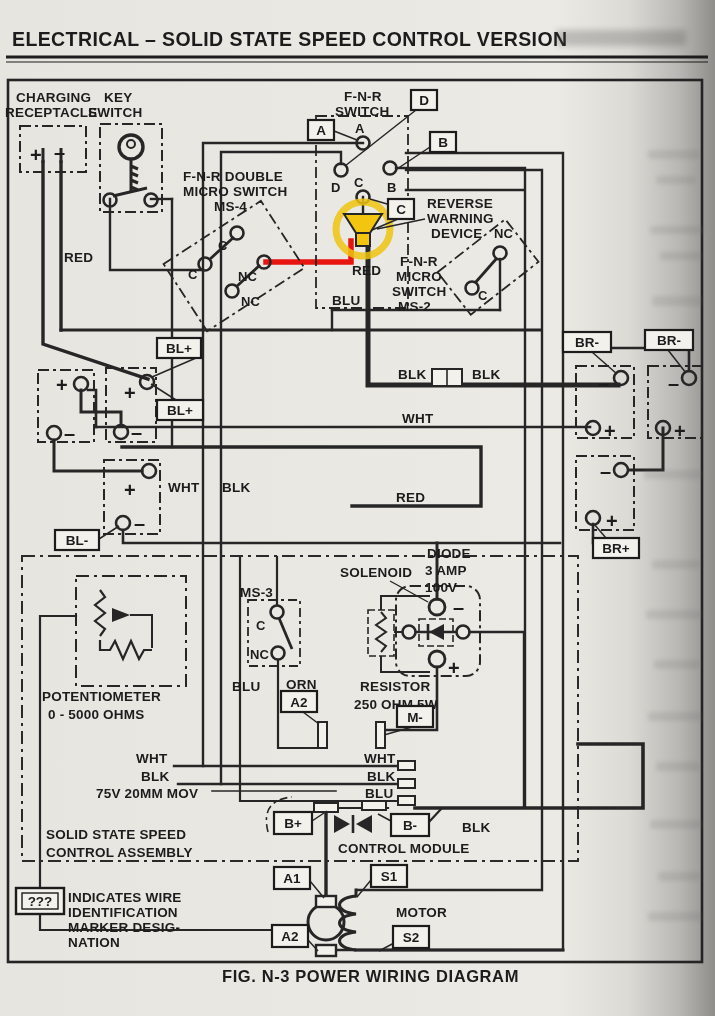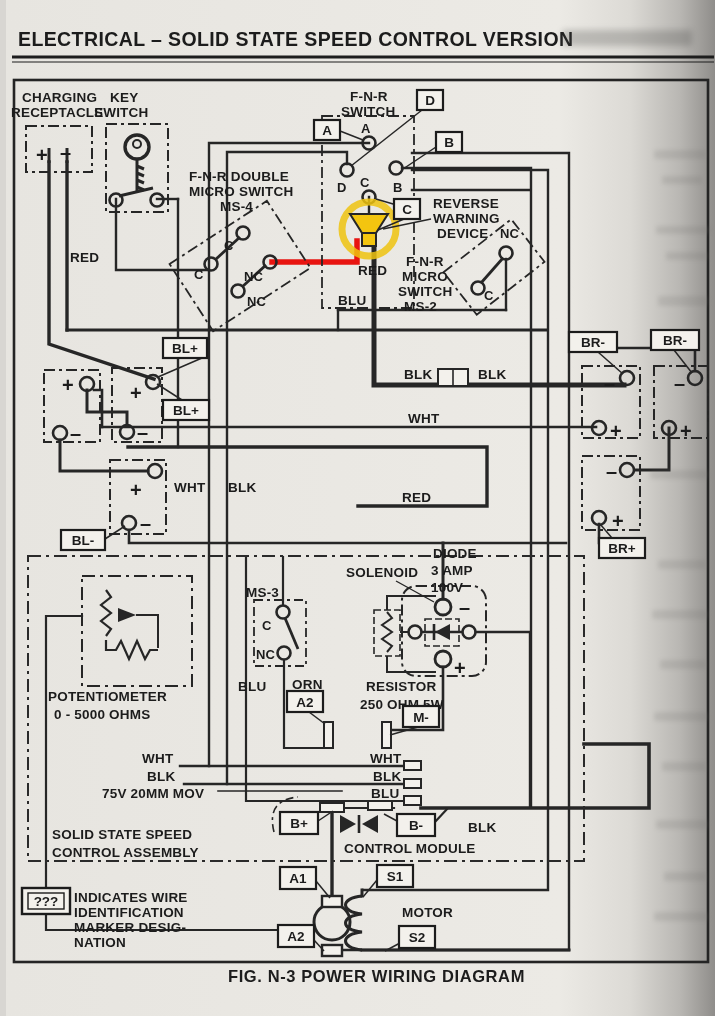--- a/index.html
+++ b/index.html
@@ -5,21 +5,20 @@
   html,body{margin:0;padding:0;}
   body{
     width:715px;height:1016px;
     background:#d8d6d2;
     font-family:"Liberation Sans", sans-serif;
     position:relative;overflow:hidden;
   }
   #page{
     position:absolute;inset:0;
     background:linear-gradient(90deg,#e7e5e0 0%,#eceae5 78%,#dcdad5 88%,#b9b7b3 95%,#8f8d8a 100%);
-    margin-left:6px;
   }
   
   .smudge{position:absolute;background:#6f6d6a;filter:blur(2px);opacity:.18;border-radius:2px;}
   .hdr-smudge{position:absolute;background:#4a4a48;filter:blur(3px);opacity:.28;border-radius:2px;}
   svg text{fill:#1c1c1c;}
   .lbl{font-size:13.5px;font-weight:600;letter-spacing:.2px;}
   .lbl-sm{font-size:13px;font-weight:600;}
   .mk{font-size:13.5px;font-weight:700;}
   .sign{font-size:20px;font-weight:700;}
   .hdr{font-size:19.5px;font-weight:700;letter-spacing:.4px;}

